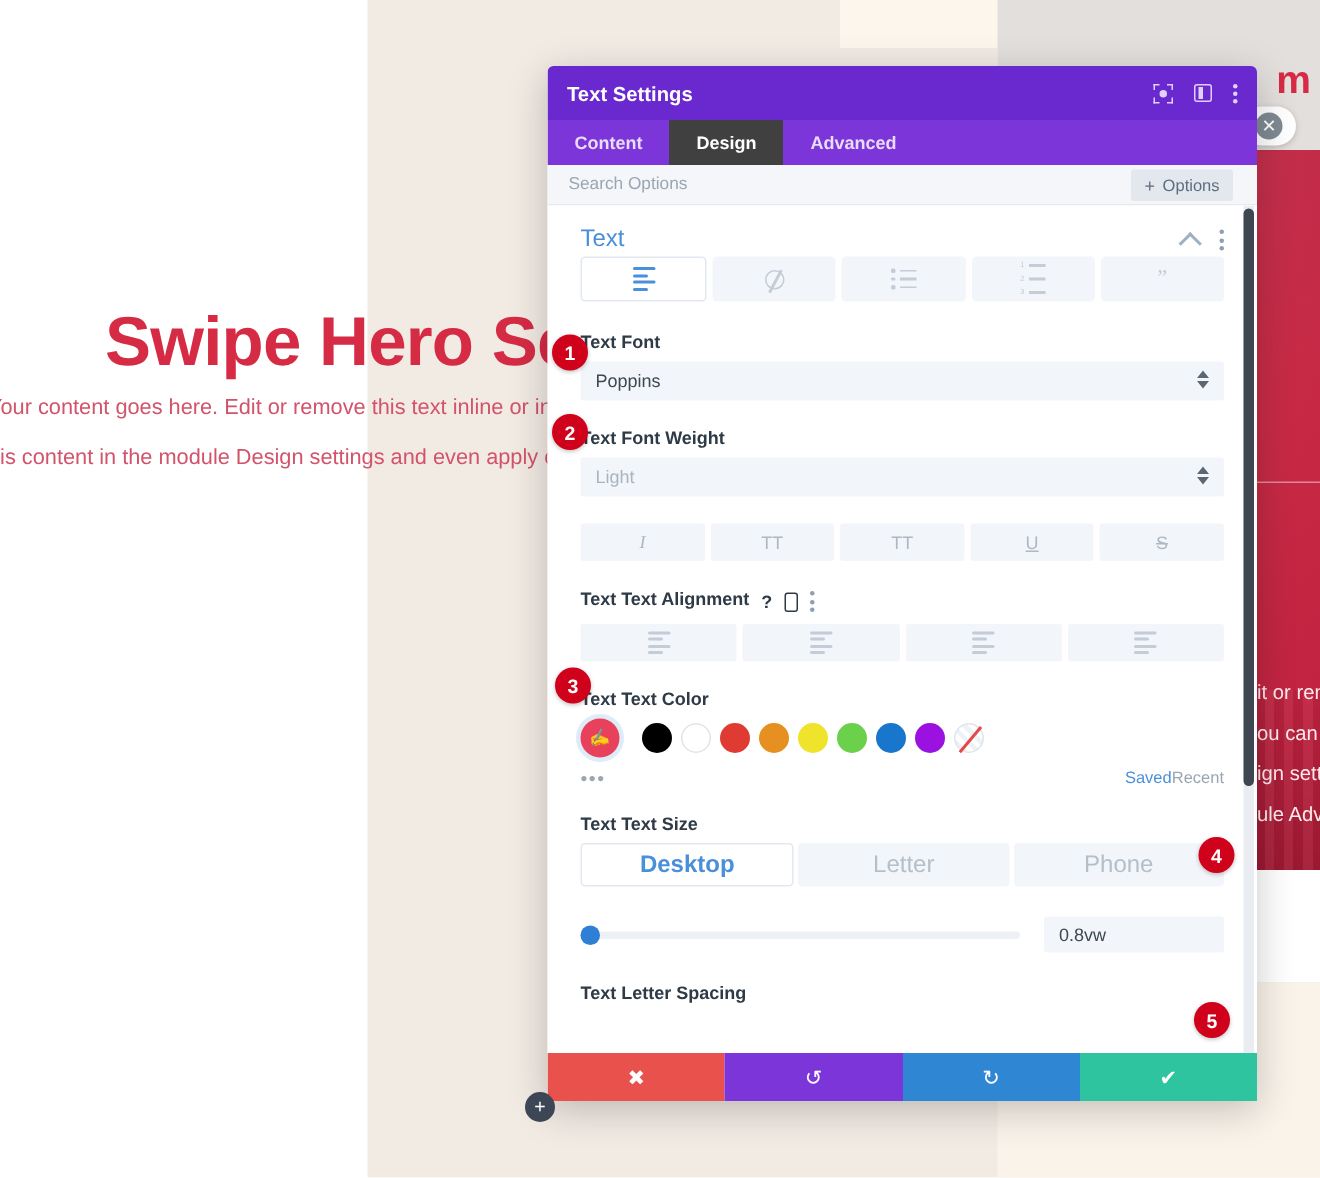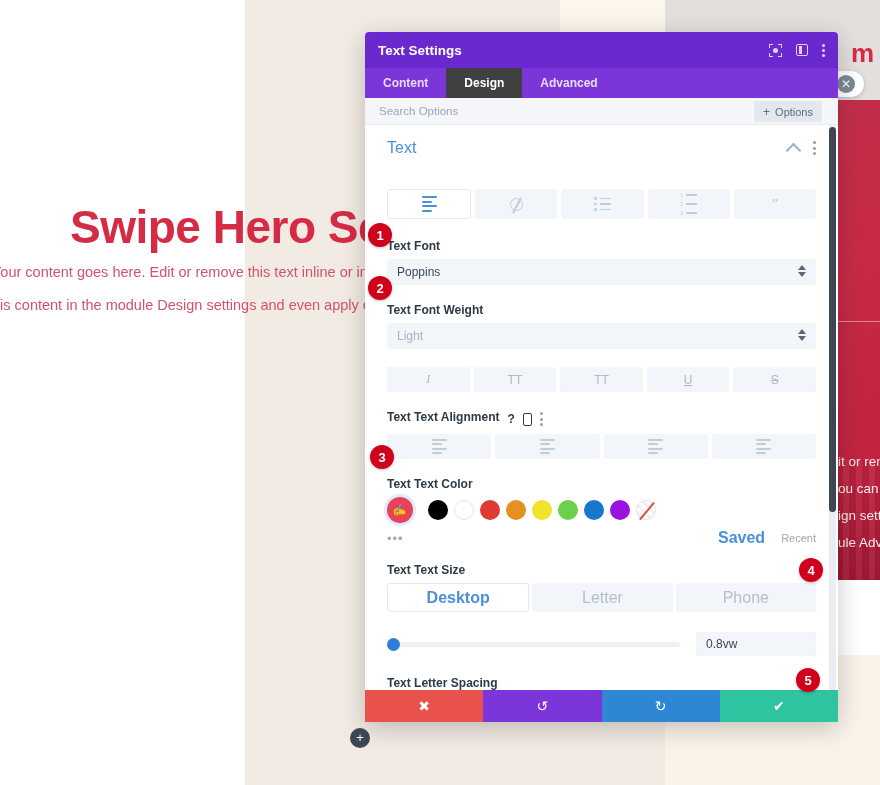--- a/index.html
+++ b/index.html
@@ -57,21 +57,21 @@
     position:absolute; left:828px; top:71px; width:36px; height:26px;
     background:#fff; border-radius:13px; box-shadow:0 1px 4px rgba(0,0,0,.18);
   }
   .close-pill .glyph{
     position:absolute; left:9px; top:4px; width:18px; height:18px; border-radius:50%;
     background:#7e8a93; color:#fff; font-size:12px; line-height:18px; text-align:center;
   }
 
   
   .modal {
-    position: absolute; left: 365px; top: 32px; width: 473px; height: 690px;
+    position: absolute; left: 365px; top: 44px; width: 473px; height: 690px;
     background: #ffffff; border-radius: 4px 4px 0 0;
     box-shadow: 0 6px 26px rgba(0,0,0,.22); overflow: hidden;
     display:flex; flex-direction:column;
   }
   .modal-head {
     height: 36px; background: #6a28cf; display: flex; align-items: center;
     padding: 0 13px; flex:none;
   }
   .modal-title { color:#fff; font-size:13.5px; font-weight:700; flex:1; }
   .head-icons { display:flex; align-items:center; gap:14px; }
@@ -109,21 +109,21 @@
   .body {
     flex:1; overflow:hidden; position:relative; background:#fff;
     padding: 14px 22px 0 22px;
   }
   .scrollbar {
     position:absolute; right:2px; top:2px; width:7px; height:385px;
     background:#3e4652; border-radius:4px;
   }
   .scroll-track { position:absolute; right:2px; top:0; width:7px; height:100%; background:#e9edf2; }
 
-  .sect-head { display:flex; align-items:center; margin-bottom:32px;justify-content:space-between; }
+  .sect-head { display:flex; align-items:center; margin-bottom:2px;justify-content:space-between; }
   .sect-title { color:#4a90d9; font-size:16px; flex:1; }
   .chev {
     width:11px; height:11px; border-left:2px solid #9fb0c2; border-top:2px solid #9fb0c2;
     transform: rotate(45deg); margin-right:14px; margin-top:4px; cursor:pointer;
   }
   .kebab-d { display:flex; flex-direction:column; gap:2.5px; cursor:pointer; }
   .kebab-d i { width:3px; height:3px; background:#8fa0b2; border-radius:50%; display:block; }
 
   .seg-row { display:flex; gap:4px; margin-bottom:20px; }
   .seg {
@@ -186,21 +186,21 @@
   }
   .swatch.white { border:1px solid #e0e5ea; }
   .swatch.none {
     background: repeating-linear-gradient(45deg,#fff 0 3px,#eef1f5 3px 6px);
     border:1px solid #e0e5ea; position:relative;
   }
   .swatch.none:after{ content:""; position:absolute; left:8.5px; top:-1px; width:1.6px; height:22px; background:#e04a4a; transform:rotate(40deg); }
   .dropper { color:#fff; font-size:11px; transform:rotate(-10deg); }
   .sw-meta { display:flex; align-items:center; margin:6px 0 16px 0; }
   .dots3 { color:#9aa6b2; letter-spacing:1px; font-size:13px; flex:1; cursor:pointer; }
-  .saved { color:#4a90d9; font-size:16px; font-weight:700; margin-right:16px; cursor:pointer; }
+  .saved { color:#4a90d9; font-size:11px; font-weight:400; cursor:pointer; }
   .recent { color:#9aa6b2; font-size:11px; cursor:pointer; }
 
   .dev-row { display:flex; gap:3px; margin-bottom:20px; }
   .dev {
     flex:1; height:29px; background:#f2f5f9; border-radius:3px;
     display:flex; align-items:center; justify-content:center;
     font-size:16px; color:#b5bfca; cursor:pointer;
   }
   .dev.active { background:#fff; border:1px solid #e2e8f0; color:#4a90d9; font-weight:700; }
 

